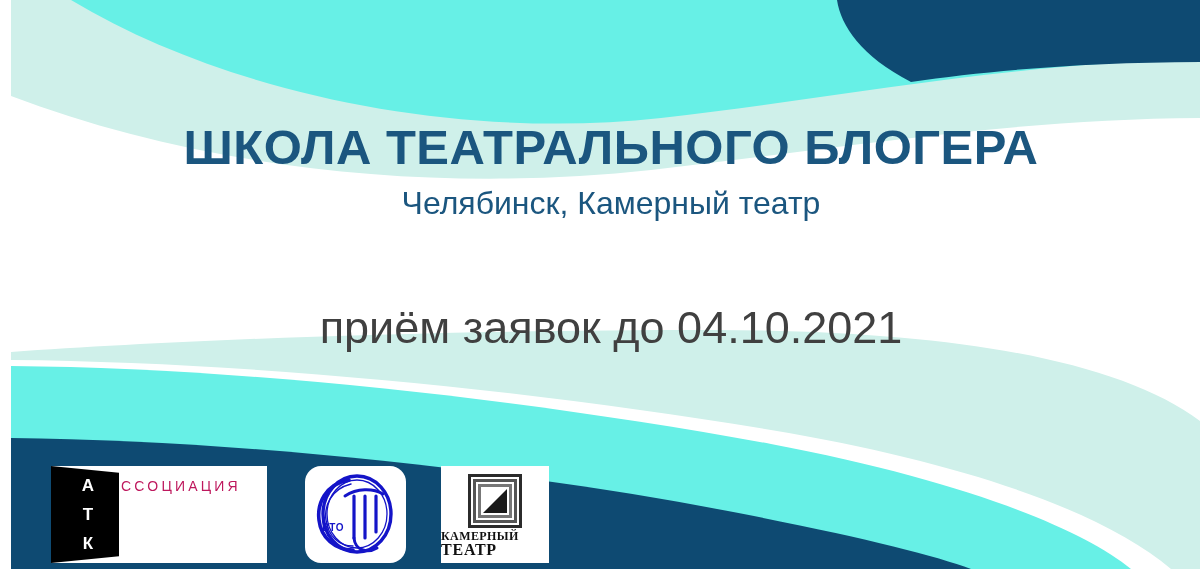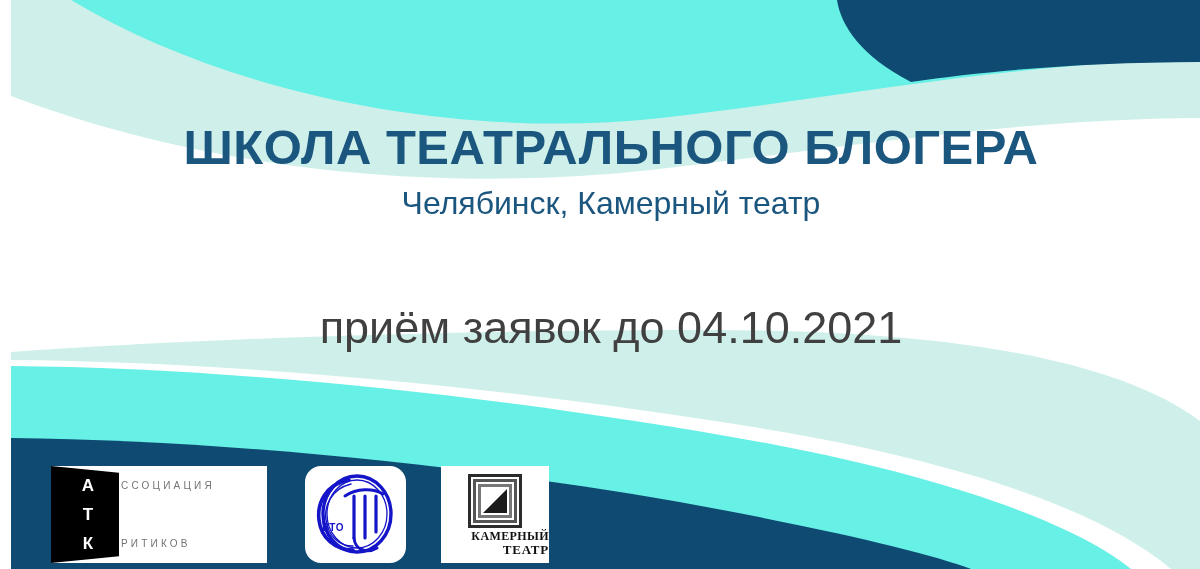--- a/index.html
+++ b/index.html
@@ -84,22 +84,22 @@
     color:#ffffff;
     font-family:"Liberation Sans", sans-serif;
     font-size:17px;font-weight:bold;
     text-align:center;
   }
   .atk-letters span{display:block;line-height:22px;}
   .atk-words{
     position:absolute;left:70px;top:9px;right:4px;
     height:80px;
     display:flex;flex-direction:column;justify-content:space-between;
-    color:#737373;
-    font-size:10px;font-weight:500;
+    color:#be185d;
+    font-size:14px;font-weight:500;
     letter-spacing:3.2px;
     text-align:left;
     white-space:nowrap;
   }
   .atk-words span{display:block;line-height:22px;}
 
   
   .std-wrap{position:relative;width:100%;height:100%;}
   .vto-label{
     position:absolute;
@@ -112,28 +112,28 @@
 
   
   .kam-wrap{position:relative;width:100%;height:100%;}
   .kam-frame{
     position:absolute;
     left:27px; top:8px; width:54px; height:54px;
   }
   .kam-text{
     position:absolute;
     left:0; top:64px; width:108px;
-    text-align:right;
+    text-align:left;
     color:#111111;
     font-family:"Liberation Serif", serif;
     font-weight:bold;
     line-height:13px;
   }
   .kam-text .l1{display:block;font-size:12px;letter-spacing:0.4px;}
-  .kam-text .l2{display:block;font-size:13px;letter-spacing:0.8px;}
+  .kam-text .l2{display:block;font-size:16px;letter-spacing:0.8px;}
 </style>
 </head>
 <body>
 
 <div id="poster">
 
   <svg class="deco" viewBox="0 0 1200 569" width="1200" height="569" preserveAspectRatio="none">
 
     <path fill="#CFF0EA" d="M0,0 L1200,0 L1200,118 C1000,118 820,150 640,170 C420,194 190,168 0,96 Z"></path>
 
@@ -159,21 +159,20 @@
     <div class="logo-box" id="logo-atk">
       <div class="atk-wrap">
         <div class="atk-curtain"></div>
         <div class="atk-letters">
           <span>А</span>
           <span>Т</span>
           <span>К</span>
         </div>
         <div class="atk-words">
           <span>ССОЦИАЦИЯ</span>
-          <span>РИТИКОВ</span>
         </div>
       </div>
     </div>
 
     <div class="logo-box" id="logo-std">
       <div class="std-wrap">
         <svg viewBox="0 0 101 97" width="101" height="97">
           <g fill="none" stroke="#1414C8">
 
             <ellipse cx="52" cy="48" rx="34" ry="38" stroke-width="3.4"></ellipse>

